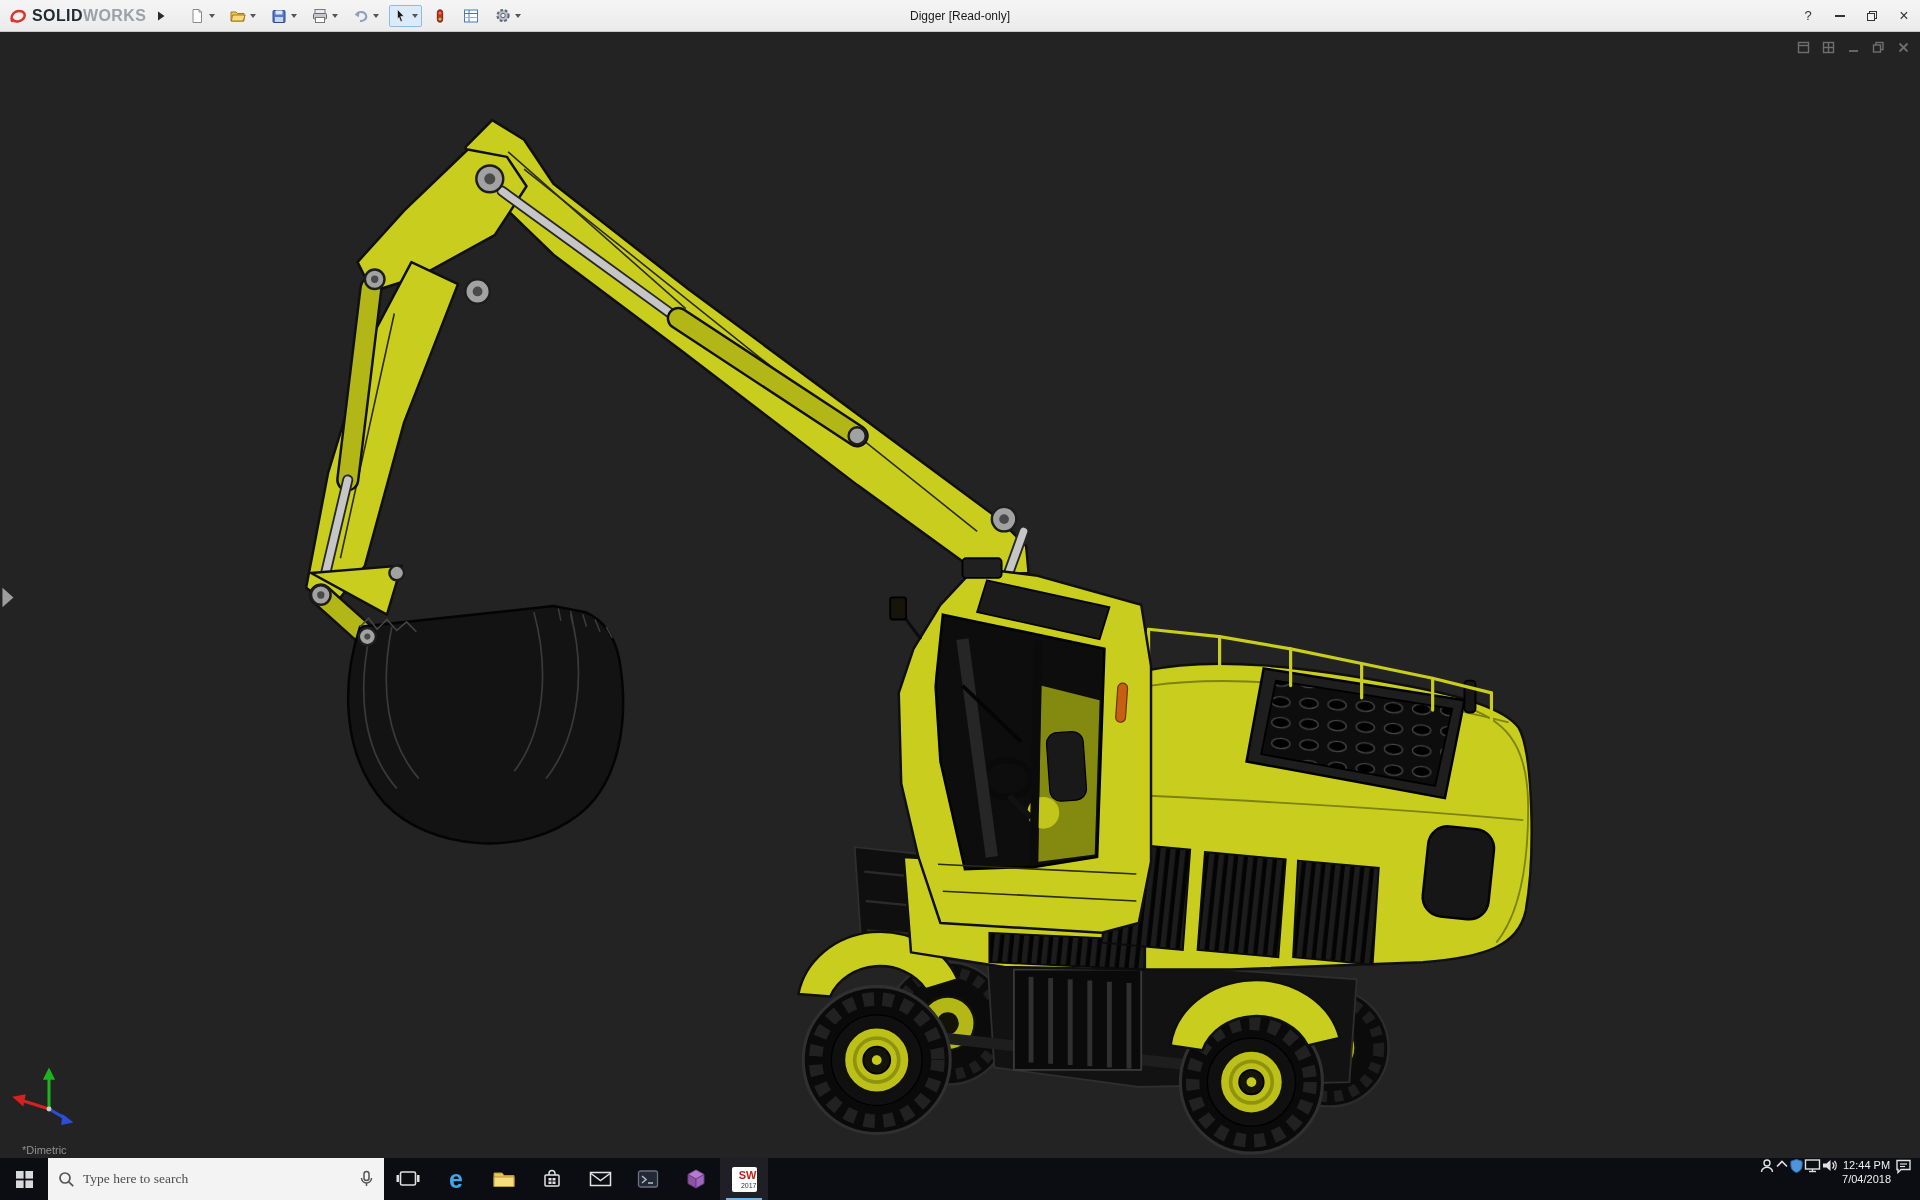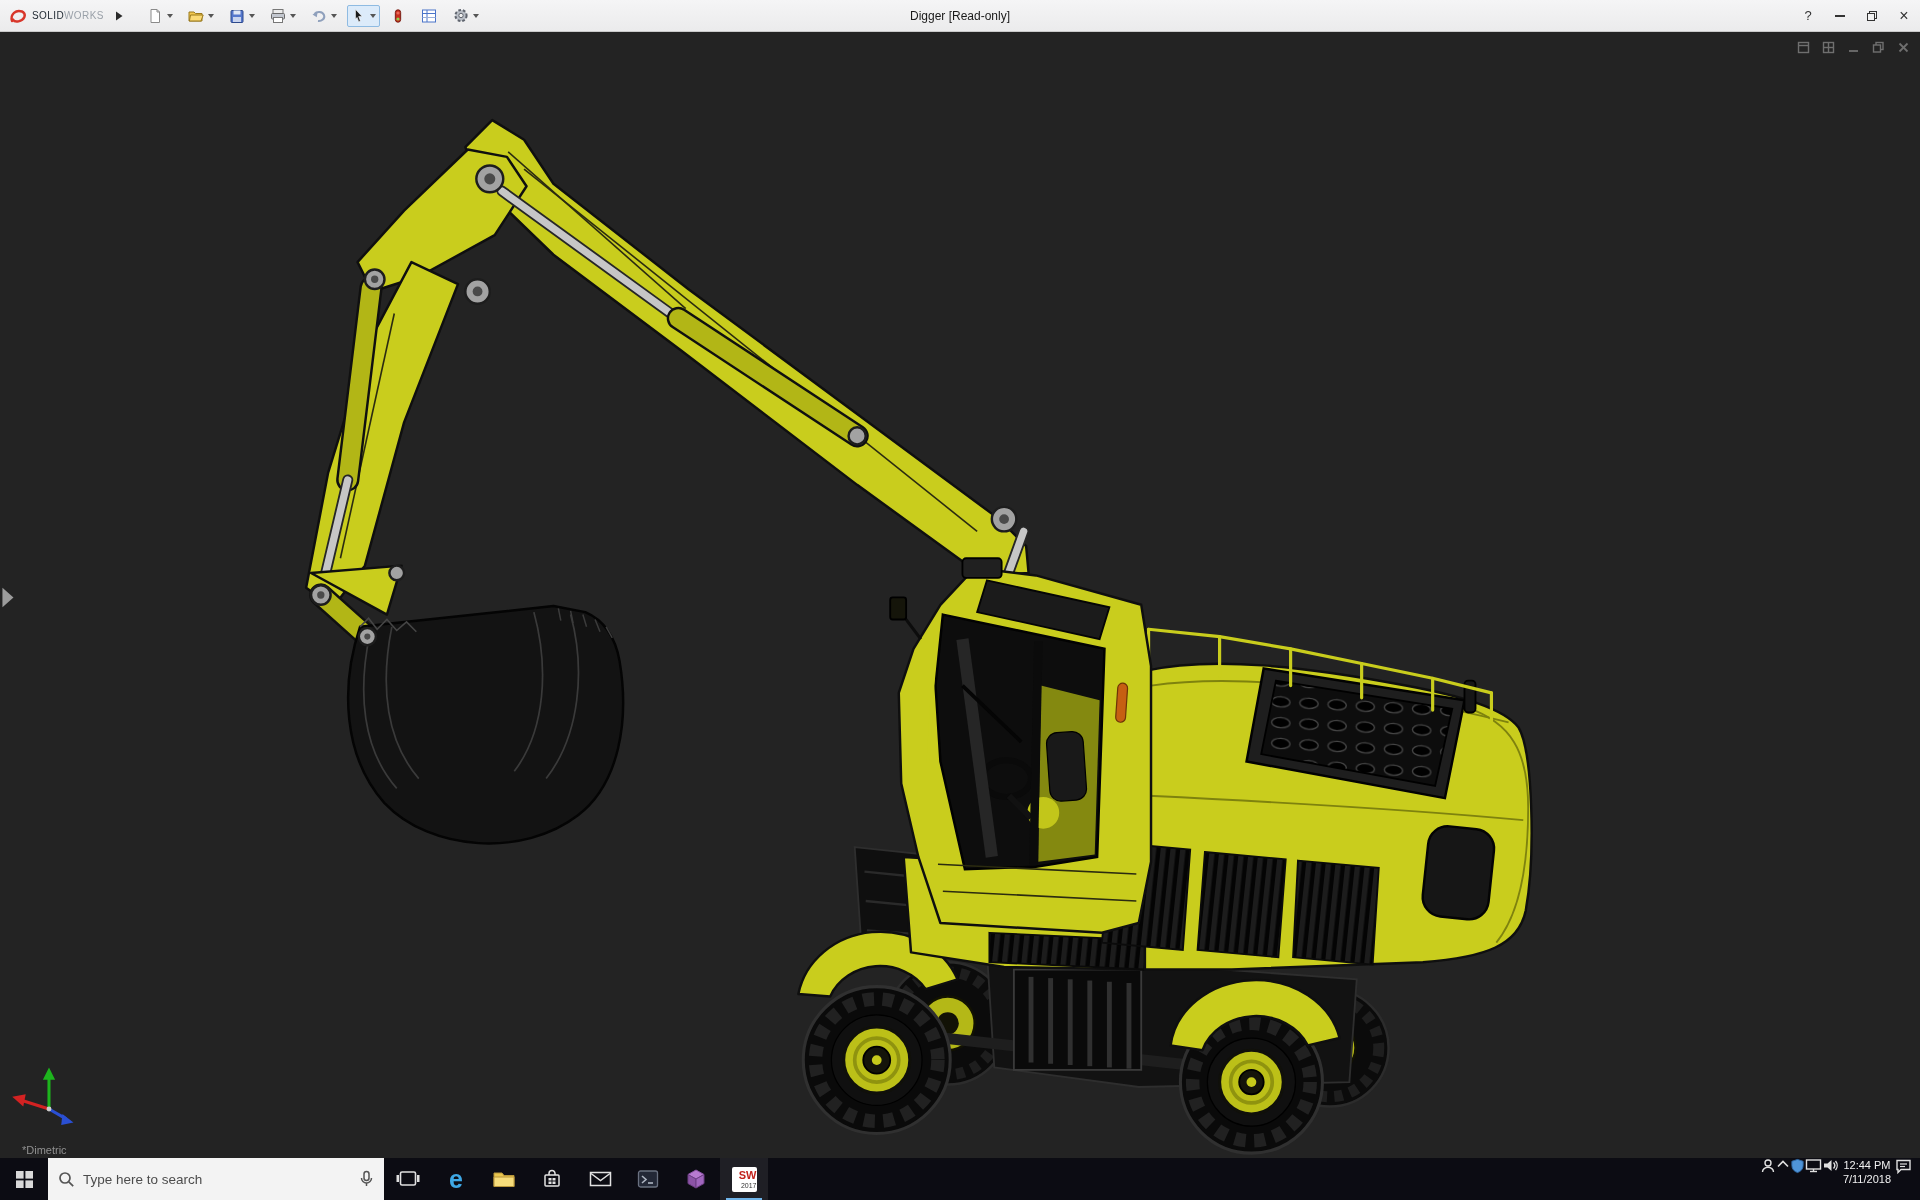--- a/index.html
+++ b/index.html
@@ -1,21 +1,21 @@
 <!DOCTYPE html>
 <html><head>
 <meta charset="utf-8">
 <style>
   *{margin:0;padding:0;box-sizing:border-box}
   html,body{width:1920px;height:1200px;overflow:hidden;background:#232323;font-family:"Liberation Sans",sans-serif}
 
   
   .titlebar{position:absolute;top:0;left:0;right:0;height:32px;background:linear-gradient(#f5f5f6,#ebebec);border-bottom:1px solid #c9c9c9;display:flex;align-items:center;z-index:30}
   .logo{display:flex;align-items:center;gap:4px;padding:0 6px 0 8px}
-  .brand{font-size:10px;font-weight:normal;letter-spacing:.4px}
+  .brand{font-size:16px;font-weight:bold;letter-spacing:.4px}
   .brand .solid{color:#222b34}
   .brand .works{color:#9aa1a9}
   .expand{width:18px;height:22px;display:flex;align-items:center;justify-content:center;cursor:pointer}
   .tools{display:flex;align-items:center;gap:6px;margin-left:14px}
   .tbtn{display:inline-flex;align-items:center;gap:3px;padding:2px 3px;border:1px solid transparent;border-radius:2px;background:transparent;cursor:pointer}
   .tbtn.selected{background:#dcebfa;border-color:#8fbbe2}
   .caret{width:0;height:0;border-left:3.5px solid transparent;border-right:3.5px solid transparent;border-top:4px solid #555}
   .doc-title{position:absolute;left:50%;transform:translateX(-50%);font-size:12px;color:#1a1a1a;white-space:nowrap}
   .winctl{margin-left:auto;display:flex;align-items:center;height:100%}
   .winctl>div{width:32px;height:100%;display:flex;align-items:center;justify-content:center;font-size:13px;color:#333;cursor:pointer}
@@ -42,21 +42,21 @@
   .dseam{stroke:#2b2b10;stroke-width:1.3;fill:none}
   .hl{stroke:#3a3a3a;stroke-width:1.4;fill:none}
   .rail{stroke:#c9cd1d;stroke-width:2.6;fill:none;stroke-linecap:round}
 
   
   .taskbar{position:absolute;left:0;right:0;bottom:0;height:42px;background:#0c0c13;display:flex;align-items:stretch;z-index:30}
   .tb-btn{width:48px;display:flex;align-items:center;justify-content:center;background:transparent;border:none;cursor:pointer;position:relative}
   .tb-btn.active{background:rgba(255,255,255,.08)}
   .active-underline{position:absolute;left:6px;right:6px;bottom:0;height:2.5px;background:#6fb3e8}
   .search{width:336px;background:#f3f3f3;display:flex;align-items:center;gap:8px;padding:0 10px;cursor:text}
-  .search input{flex:1;border:none;outline:none;background:transparent;font-size:13.5px;color:#222;font-family:Liberation Sans, sans-serif}
+  .search input{flex:1;border:none;outline:none;background:transparent;font-size:13.5px;color:#222;font-family:Liberation Serif, serif}
   .search input::placeholder{color:#4c4c4c}
   .edge-e{font-size:25px;font-weight:bold;color:#3ea8e5;line-height:1}
   .swicon{width:25px;height:25px;background:#fff;border-radius:2px;display:flex;flex-direction:column;align-items:flex-end;justify-content:center;line-height:1}
   .sw-label{color:#c2231d;font-weight:bold;font-size:11px}
   .sw-year{font-size:7px;color:#333;margin-top:1px}
   .tray{margin-left:auto;display:flex;align-items:flex-start;padding-right:8px}
   .tray .ticon{display:flex;align-items:center;justify-content:center;cursor:pointer}
   .clock{color:#f0f0f0;font-size:11px;line-height:1.3;text-align:center;cursor:pointer;padding:0 4px}
 </style>
 </head>
@@ -478,21 +478,21 @@
     </span>
     <span class="ticon">
       <svg width="17" height="15" viewBox="0 0 17 15">
           <polygon points="2,5.5 5.5,5.5 9.5,2 9.5,13 5.5,9.5 2,9.5" fill="#e0e0e0"></polygon>
           <path d="M11.5 4.5 a4.5 4.5 0 0 1 0 6" fill="none" stroke="#e0e0e0" stroke-width="1.4"></path>
           <path d="M13.5 3 a7 7 0 0 1 0 9" fill="none" stroke="#e0e0e0" stroke-width="1.4"></path>
         </svg>
     </span>
     <div class="clock">
       <div>12:44 PM</div>
-      <div>7/11/2018</div>
+      <div>7/04/2018</div>
     </div>
     <span class="ticon">
       <svg width="17" height="16" viewBox="0 0 17 16">
           <path d="M2 2.5 h13 v9 h-9 l-3 3 v-3 h-1 z" fill="none" stroke="#e0e0e0" stroke-width="1.4"></path>
           <line x1="5" y1="6" x2="12" y2="6" stroke="#e0e0e0" stroke-width="1.2"></line>
           <line x1="5" y1="8.5" x2="10" y2="8.5" stroke="#e0e0e0" stroke-width="1.2"></line>
         </svg>
     </span>
   </div>
 </div>

